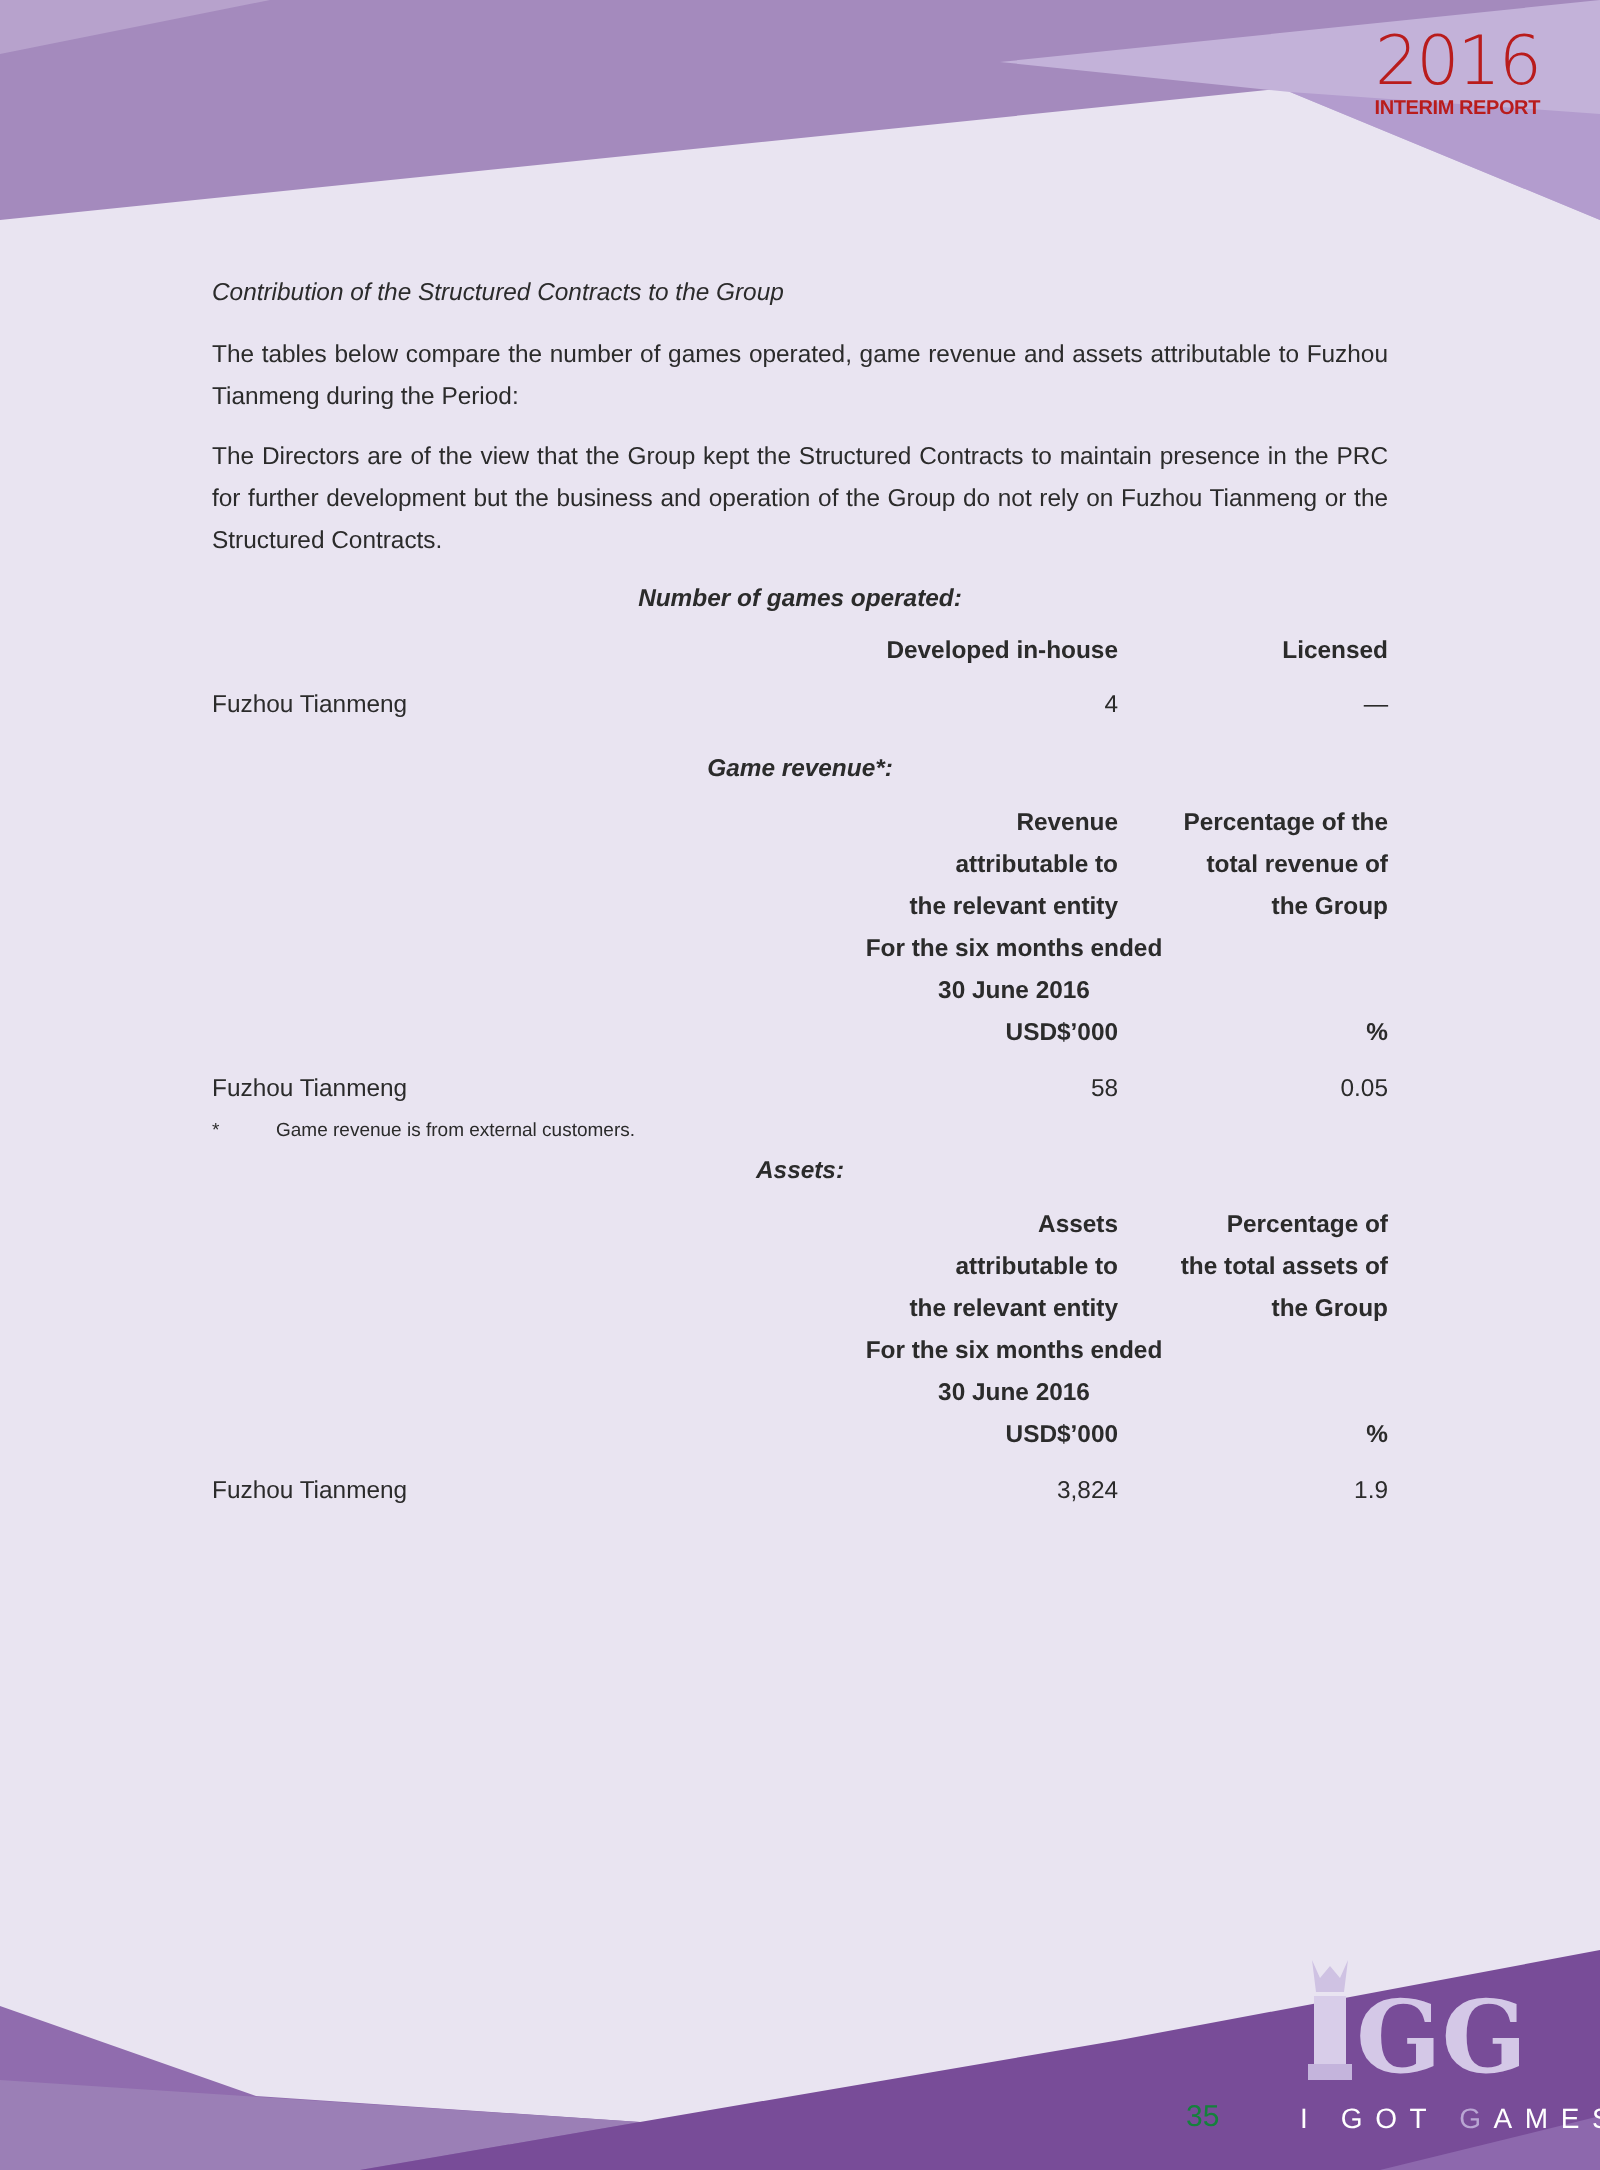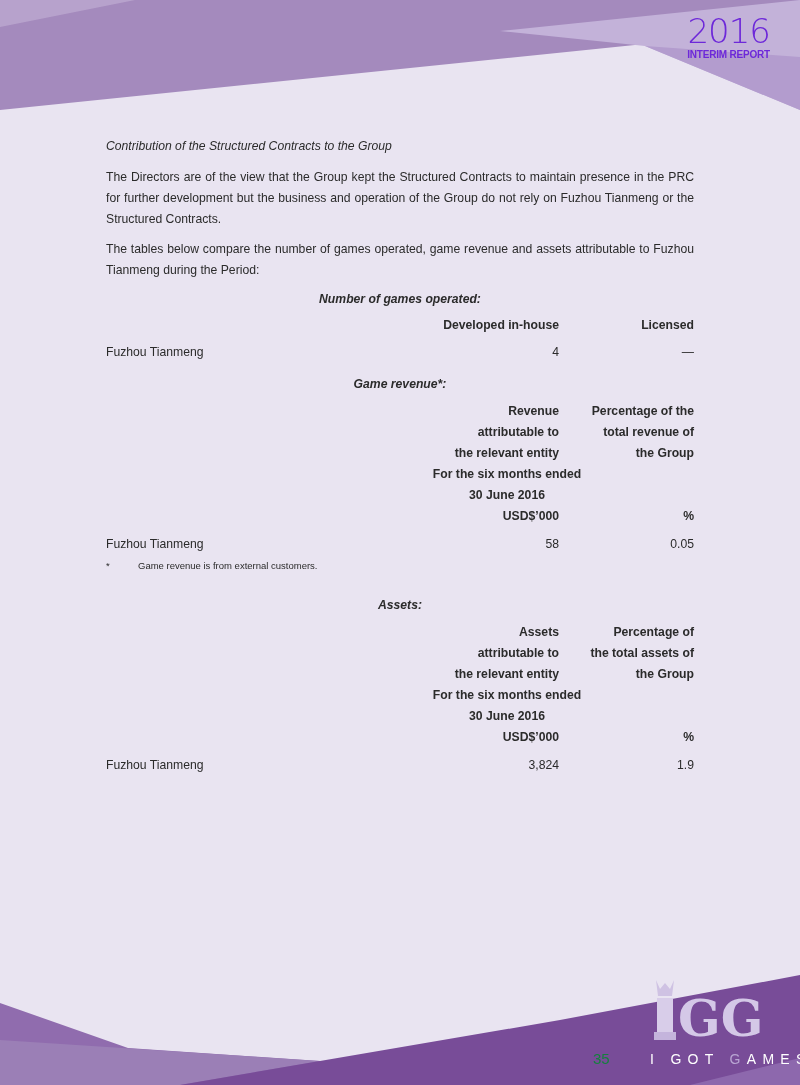--- a/index.html
+++ b/index.html
@@ -5,21 +5,21 @@
   html, body { margin: 0; padding: 0; }
   body {
     width: 800px; height: 1085px; position: relative; overflow: hidden;
     background: #e9e4f1;
     font-family: "Liberation Sans", sans-serif;
     color: #2b2b2b;
   }
   .bg-shapes { position: absolute; left: 0; top: 0; width: 800px; height: 1085px; z-index: 0; }
   .header-brand {
     position: absolute; right: 30px; top: 14px; z-index: 2; text-align: right;
-    color: #6d28d9;
+    color: #b91c1c;
     margin-left: 47px;
   }
   .header-year {
     font-family: "DejaVu Sans", sans-serif; font-weight: 200; font-size: 34px;
     letter-spacing: -1px; line-height: 34px; font-stretch: condensed;
   }
   .header-sub { font-size: 10px; font-weight: bold; letter-spacing: -0.2px; margin-top: 1px; text-align: right; }
 
   .content { position: absolute; left: 106px; top: 137px; width: 588px; z-index: 1; font-size: 12.2px; }
   .section-title { font-style: italic; margin: 0 0 12px 0; line-height: 18px; }
@@ -58,22 +58,22 @@
   <polygon points="800,1058 800,1085 690,1085" fill="#8d68ad"></polygon>
 </svg>
 
 <div class="header-brand">
   <div class="header-year">2016</div>
   <div class="header-sub">INTERIM REPORT</div>
 </div>
 
 <div class="content">
   <div class="section-title">Contribution of the Structured Contracts to the Group</div>
+  <p class="body">The tables below compare the number of games operated, game revenue and assets attributable to Fuzhou Tianmeng during the Period:</p>
   <p class="body">The Directors are of the view that the Group kept the Structured Contracts to maintain presence in the PRC for further development but the business and operation of the Group do not rely on Fuzhou Tianmeng or the Structured Contracts.</p>
-  <p class="body">The tables below compare the number of games operated, game revenue and assets attributable to Fuzhou Tianmeng during the Period:</p>
 
   <div class="sub-heading" style="margin-top:2px;">Number of games operated:</div>
   <div class="tbl" style="margin-top:10px;">
     <div class="row bold" style="height:20px;">
       <span class="c1">Developed in-house</span>
       <span class="c2">Licensed</span>
     </div>
     <div class="row" style="margin-top:7px;">
       <span class="label">Fuzhou Tianmeng</span>
       <span class="c1">4</span>
@@ -109,21 +109,21 @@
       <span class="label">Fuzhou Tianmeng</span>
       <span class="c1">58</span>
       <span class="c2">0.05</span>
     </div>
     <div class="footnote" style="margin-top:2px;">
       <span class="mark">*</span>
       <span class="txt">Game revenue is from external customers.</span>
     </div>
   </div>
 
-  <div class="sub-heading" style="margin-top:20px;">Assets:</div>
+  <div class="sub-heading" style="">Assets:</div>
   <div class="tbl" style="margin-top:11px;">
     <div class="row bold">
       <span class="c1">Assets</span>
       <span class="c2">Percentage of</span>
     </div>
     <div class="row bold">
       <span class="c1">attributable to</span>
       <span class="c2">the total assets of</span>
     </div>
     <div class="row bold">

